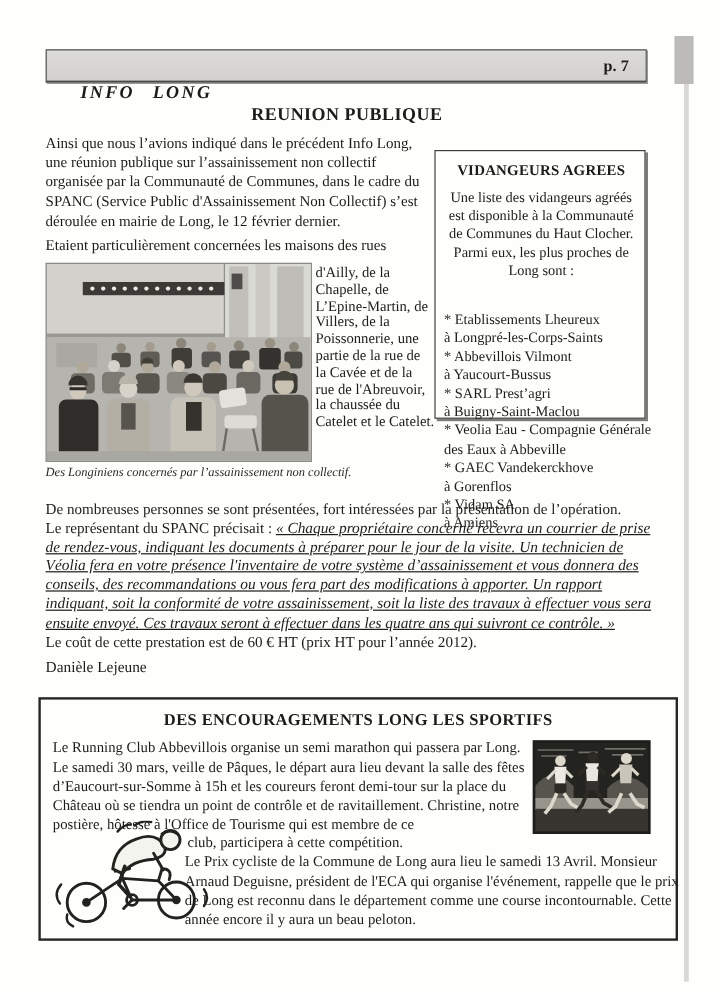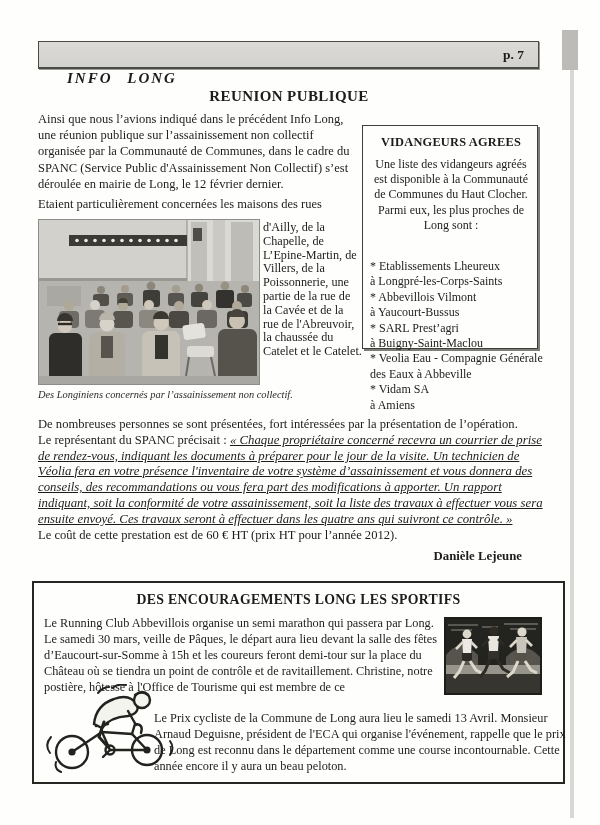--- a/index.html
+++ b/index.html
@@ -40,21 +40,21 @@
     background:#fefefd; border:1px solid #3e3e3b;
     box-shadow:2px 2px 0 #7e7d79;
     padding:9px 5px 0 7px;
   }
   .vid-title { text-align:center; font-weight:bold; font-size:12.4px; letter-spacing:.2px; margin-bottom:7px; }
   .vid-intro { text-align:center; font-size:12px; line-height:15.2px; margin-bottom:26px; }
   .vid-line  { font-size:12px; line-height:15.4px; white-space:nowrap; }
 
   .body-block { position:absolute; left:38px; top:417px; width:508px; font-size:12.6px; line-height:15.8px; }
   .body-block i { font-size:12.8px;text-decoration:underline; }
-  .signature { position:absolute; left:38px; top:549px; width:484px; text-align:right; font-weight:bold; font-size:12.8px; }
+  .signature { position:absolute; left:38px; top:549px; width:484px; text-align:left; font-weight:normal; font-size:12.8px; }
 
   .sports-box {
     position:absolute; left:32px; top:581px; width:533px; height:203px;
     border:2px solid #262622; background:#fefefd;
   }
   .sports-title { margin-top:9px; text-align:center; font-weight:bold; font-size:13.8px; letter-spacing:.3px; }
   .sp1  { position:absolute; left:10px; top:32px; width:404px; font-size:12.3px; line-height:16.1px; }
   .sp1c { position:absolute; left:10px; top:112px; width:404px; text-align:center; font-size:12.3px; }
   .runners { position:absolute; right:21px; top:34px; width:98px; height:78px; border:2px solid #1d1d1a; background:#23231f; }
   .cyclist { position:absolute; left:8px; top:101px; width:140px; height:97px; }
@@ -186,38 +186,43 @@
       </div>
       <div>
         <div class="vid-line">* SARL Prest’agri</div>
         <div class="vid-line">à Buigny-Saint-Maclou</div>
       </div>
       <div>
         <div class="vid-line">* Veolia Eau - Compagnie Générale</div>
         <div class="vid-line">des Eaux à Abbeville</div>
       </div>
       <div>
+        <div class="vid-line">* GAEC Vandekerckhove</div>
+        <div class="vid-line">à Gorenflos</div>
+      </div>
+      <div>
         <div class="vid-line">* Vidam SA</div>
         <div class="vid-line">à Amiens</div>
       </div>
     </div>
   </div>
 
   <div class="body-block">
     <span>De nombreuses personnes se sont présentées, fort intéressées par la présentation de l’opération.</span><br>
     <span>Le représentant du SPANC précisait :  </span><i>« Chaque propriétaire concerné recevra un courrier de prise de rendez-vous, indiquant les documents à préparer pour le jour de la visite. Un technicien de Véolia fera en votre présence l'inventaire de votre système d’assainissement et vous donnera des conseils, des recommandations ou vous fera part des modifications à apporter. Un rapport indiquant, soit la conformité de votre assainissement, soit la liste des travaux à effectuer vous sera ensuite envoyé. Ces travaux seront à effectuer dans les quatre ans qui suivront ce contrôle. »</i><br>
     <span>Le coût de cette prestation est de 60 € HT (prix HT pour l’année 2012).</span>
   </div>
 
   <div class="signature">Danièle Lejeune</div>
 
   <div class="sports-box">
     <div class="sports-title">DES ENCOURAGEMENTS LONG LES SPORTIFS</div>
 
     <p class="sp1">Le Running Club Abbevillois organise un semi marathon qui passera par Long. Le samedi 30 mars, veille de Pâques, le départ aura lieu devant la salle des fêtes d’Eaucourt-sur-Somme à 15h et les coureurs feront demi-tour sur la place du Château  où se tiendra un point de contrôle et de ravitaillement. Christine, notre postière, hôtesse à l'Office de Tourisme qui est membre de ce</p>
+    <p class="sp1c">club, participera à cette compétition.</p>
 
     <div class="runners">
       <svg width="94" height="74" viewBox="0 0 94 74">
         <rect width="94" height="74" fill="#23231f"></rect>
         <g stroke="#6f6f68" stroke-width="1.4">
           <line x1="2" y1="6" x2="32" y2="6"></line>
             <line x1="58" y1="5" x2="92" y2="5"></line>
           <line x1="5" y1="11" x2="26" y2="11"></line>
             <line x1="64" y1="10" x2="90" y2="10"></line>
           <line x1="36" y1="8" x2="52" y2="8"></line>

